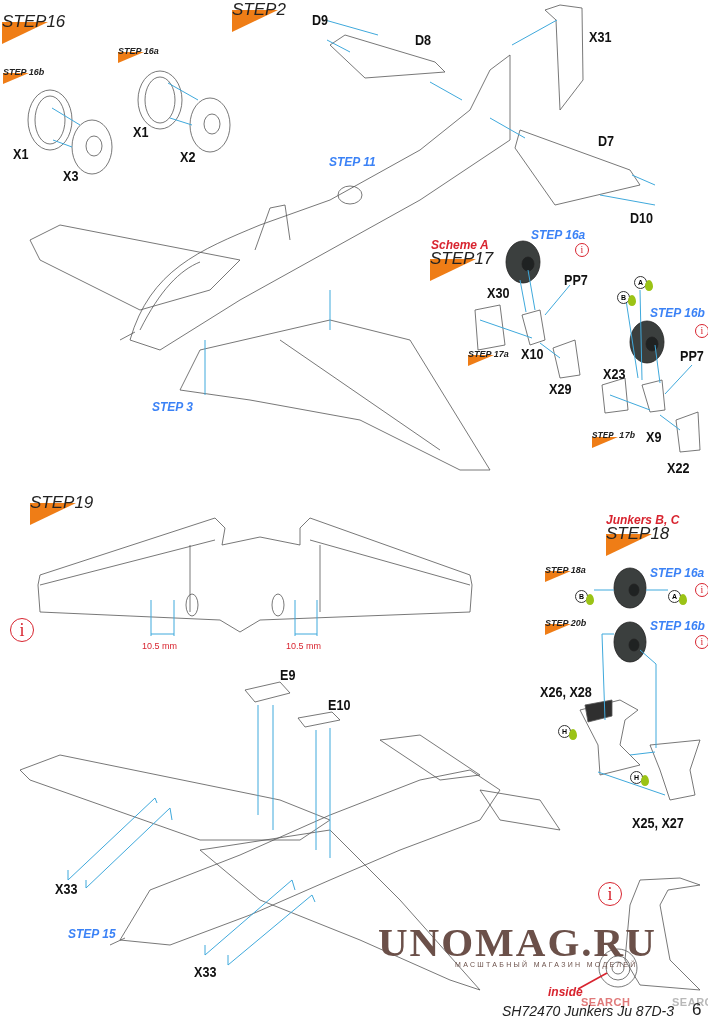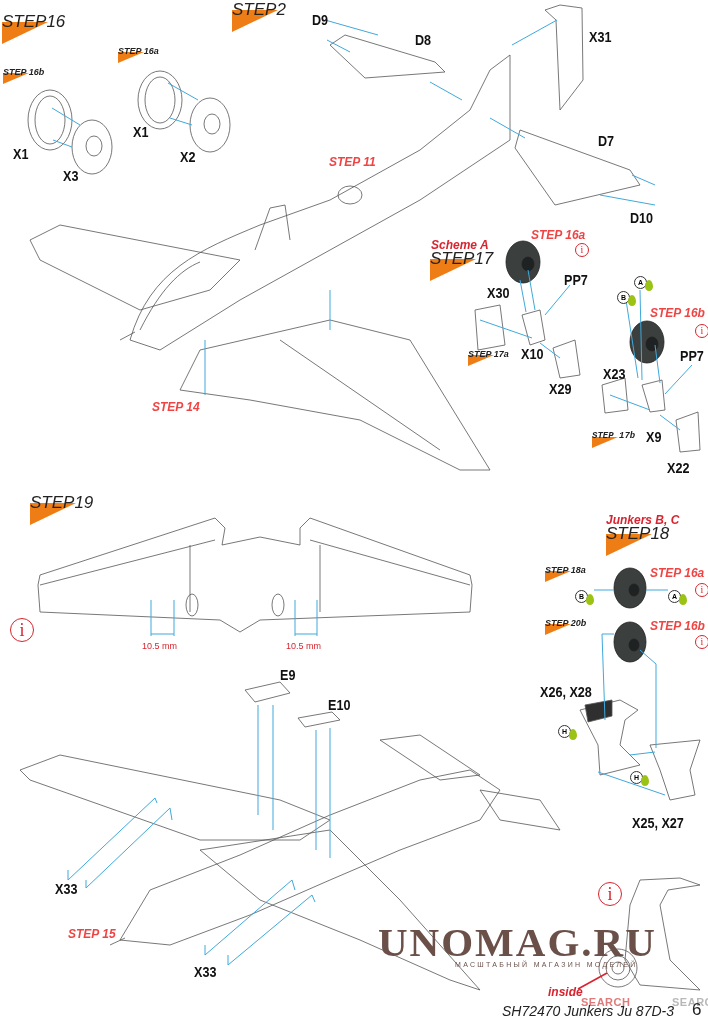--- a/index.html
+++ b/index.html
@@ -4,21 +4,21 @@
 <style>
   html,body{margin:0;padding:0;background:#fff;}
   body{width:708px;height:1020px;position:relative;overflow:hidden;font-family:"Liberation Sans",sans-serif;}
   .step{position:absolute;font-style:italic;color:#222;white-space:nowrap;}
   .step .flag{position:absolute;left:0;width:0;height:0;border-right-style:solid;border-right-color:transparent;border-top-style:solid;border-top-color:#ef7d16;}
   .step .txt{position:relative;}
   .step.big{font-size:17px;}
   .step.big .flag{top:10px;border-top-width:22px;border-right-width:46px;}
   .step.small{font-size:9px;font-weight:bold;}
   .step.small .flag{top:6px;border-top-width:11px;border-right-width:26px;}
-  .orange{position:absolute;color:#ef4444;font-weight:bold;font-style:italic;font-size:12px;white-space:nowrap;}
+  .orange{position:absolute;color:#3b82f6;font-weight:bold;font-style:italic;font-size:12px;white-space:nowrap;}
   .red{position:absolute;color:#d8242f;font-weight:bold;font-style:italic;font-size:12px;white-space:nowrap;}
   .part{position:absolute;font-weight:bold;font-size:14px;color:#111;white-space:nowrap;font-family:"Liberation Sans",sans-serif;transform:scaleX(0.9);transform-origin:left;}
   .dim{position:absolute;color:#d8242f;font-size:9px;white-space:nowrap;}
   .info{position:absolute;border:1.5px solid #d8242f;border-radius:50%;color:#d8242f;text-align:center;font-family:"Liberation Serif",serif;}
   .watermark{position:absolute;left:378px;top:918px;font-family:"Liberation Serif",serif;font-size:41px;letter-spacing:2px;color:#6b5049;font-weight:bold;white-space:nowrap;}
   .wm-sub{position:absolute;left:455px;top:961px;font-size:7px;letter-spacing:2.3px;color:#6b5049;white-space:nowrap;}
   .hobby{position:absolute;left:581px;top:996px;font-size:11px;font-weight:bold;color:#e07a7a;white-space:nowrap;letter-spacing:0.5px;}
   .hobby .s{color:#b8b8b8;margin-left:38px;}
   .footer{position:absolute;left:502px;top:1003px;font-size:14px;font-style:italic;color:#222;white-space:nowrap;}
   .pagenum{position:absolute;left:692px;top:1000px;font-size:17px;color:#222;}
@@ -232,21 +232,21 @@
 <div class="step small" style="left:545px;top:618px;">
   <span class="flag"></span>
   <span class="txt">STEP</span> <span class="txt">20b</span>
 </div>
 <div class="step big" style="left:30px;top:493px;">
   <span class="flag"></span>
   <span class="txt">STEP</span><span class="txt">19</span>
 </div>
 
 <div class="orange" style="left:329px;top:155px;">STEP 11</div>
-<div class="orange" style="left:152px;top:400px;">STEP 14</div>
+<div class="orange" style="left:152px;top:400px;">STEP 3</div>
 <div class="orange" style="left:68px;top:927px;">STEP 15</div>
 <div class="orange" style="left:531px;top:228px;">STEP 16a</div>
 <div class="orange" style="left:650px;top:306px;">STEP 16b</div>
 <div class="orange" style="left:650px;top:566px;">STEP 16a</div>
 <div class="orange" style="left:650px;top:619px;">STEP 16b</div>
 
 <div class="red" style="left:431px;top:238px;">Scheme A</div>
 <div class="red" style="left:606px;top:513px;">Junkers B, C</div>
 
 <div class="info" style="left:575px;top:243px;width:12px;height:12px;font-size:10px;line-height:12px;">i</div>

